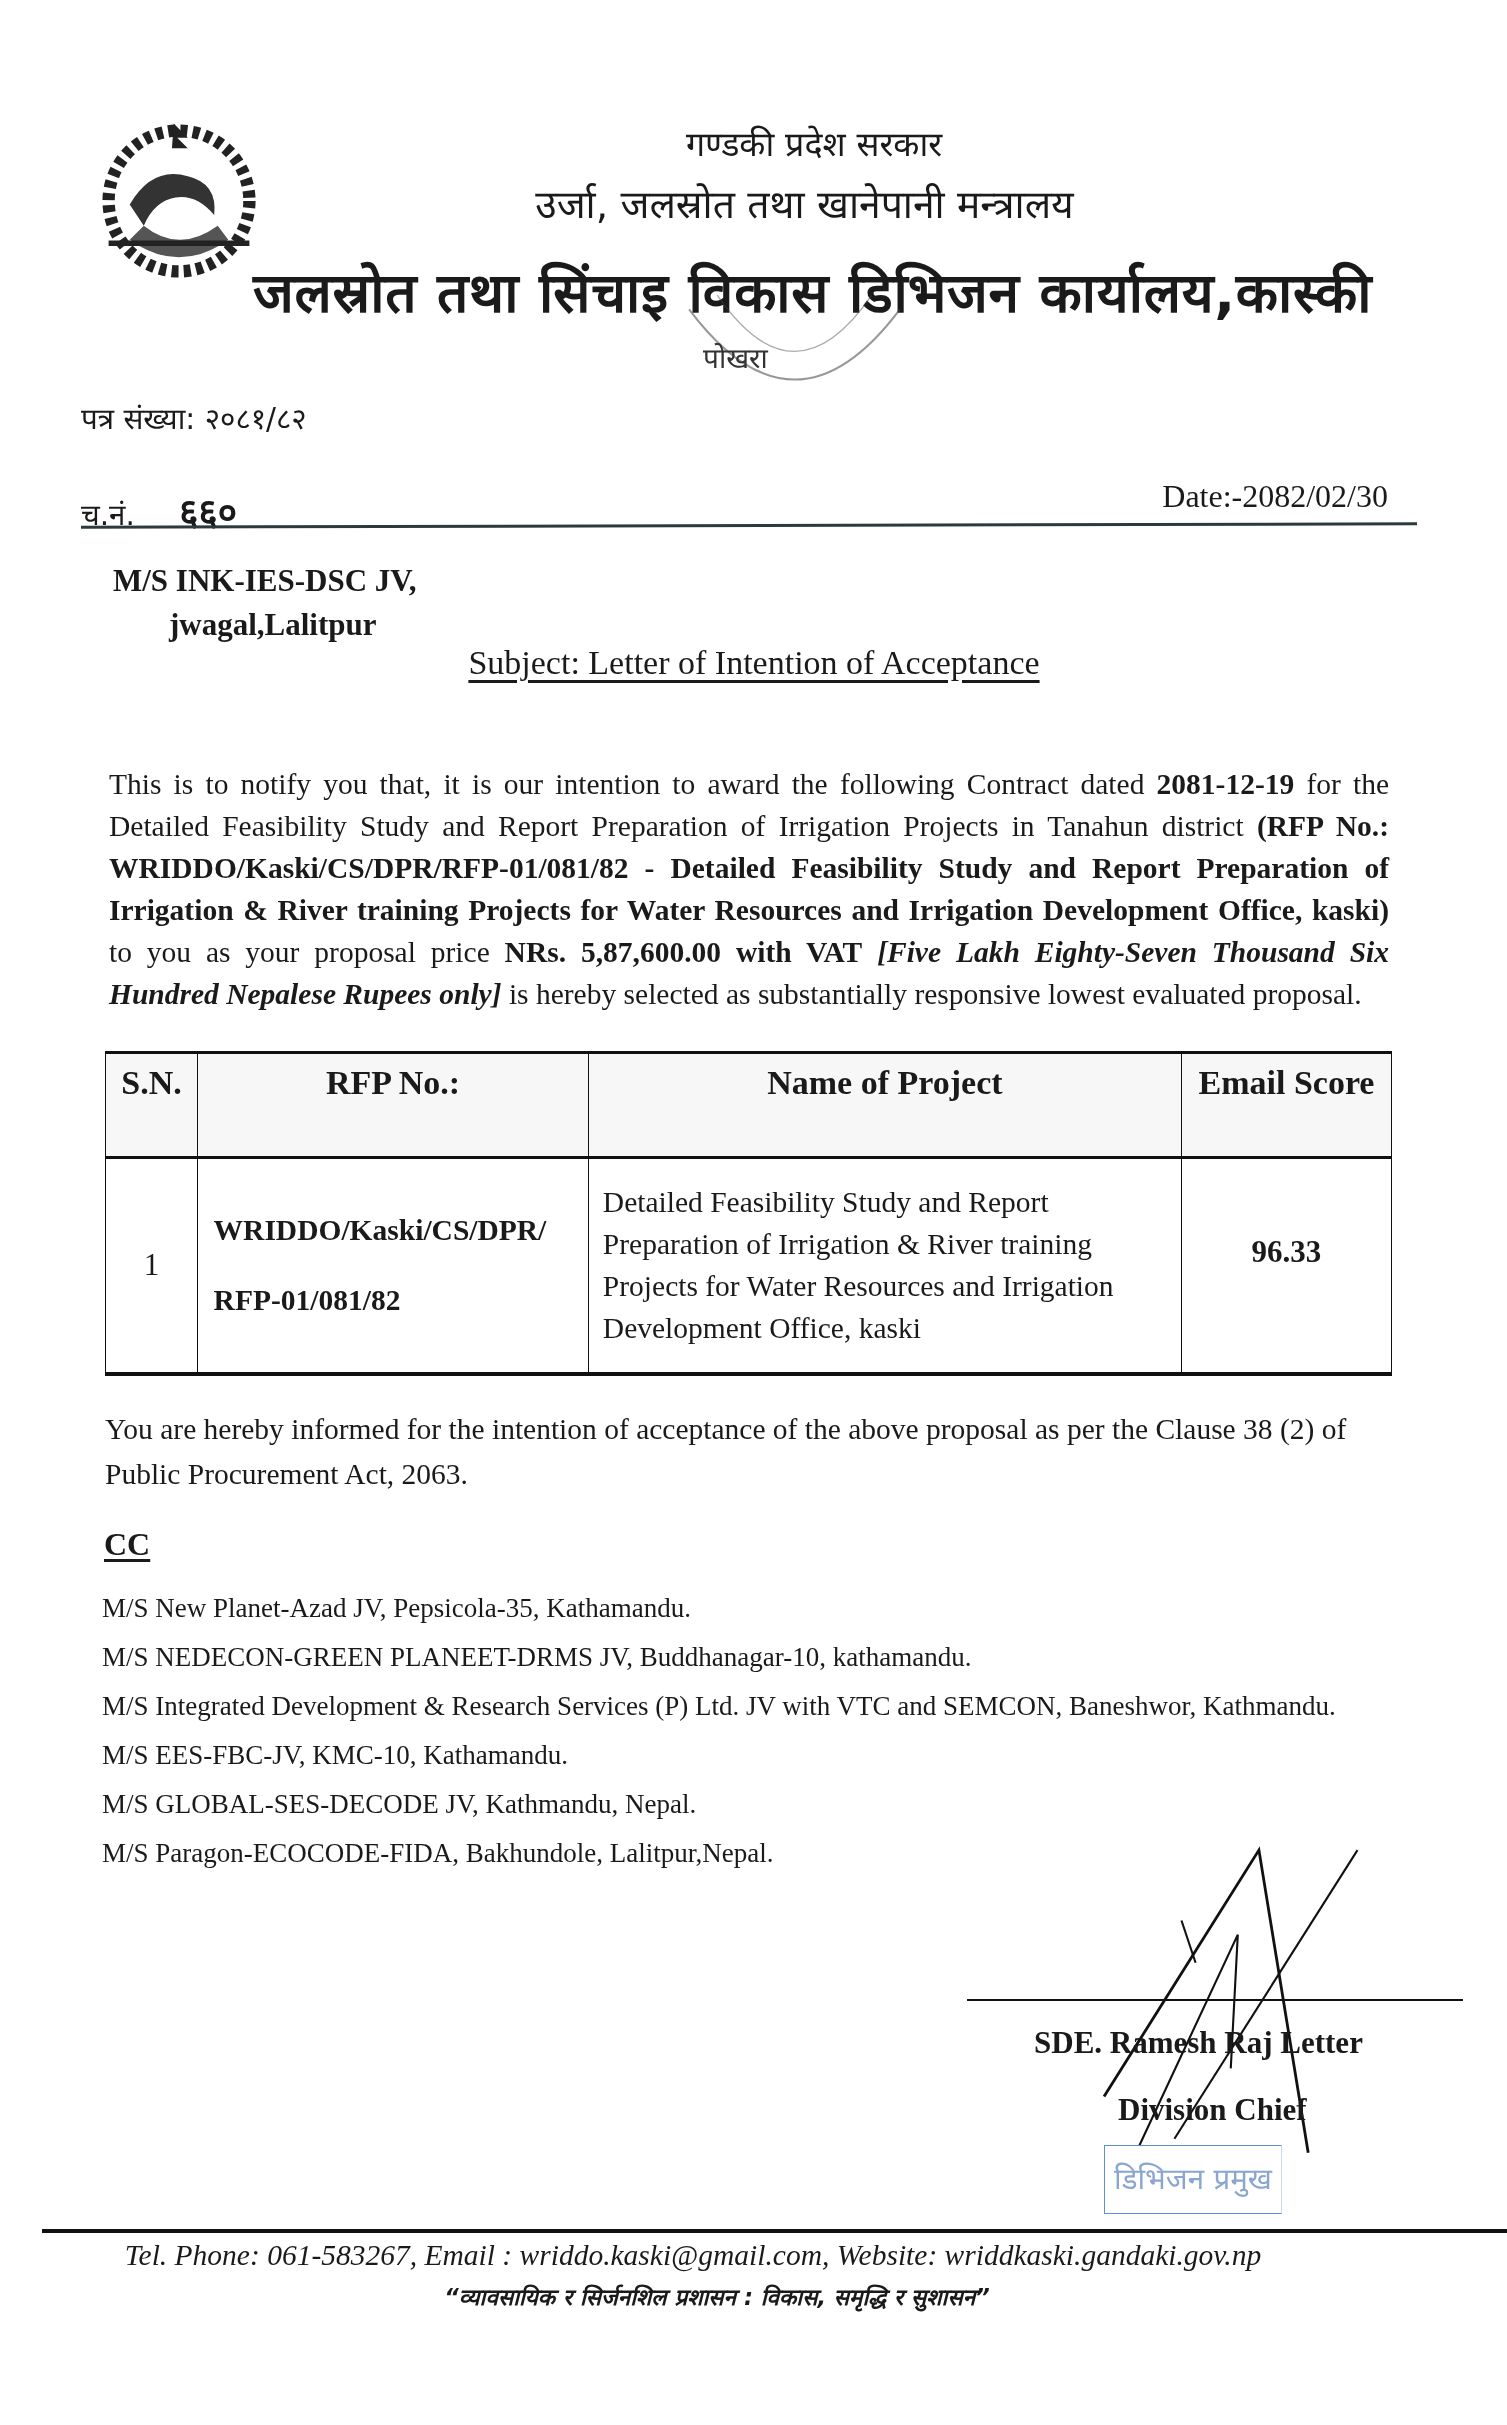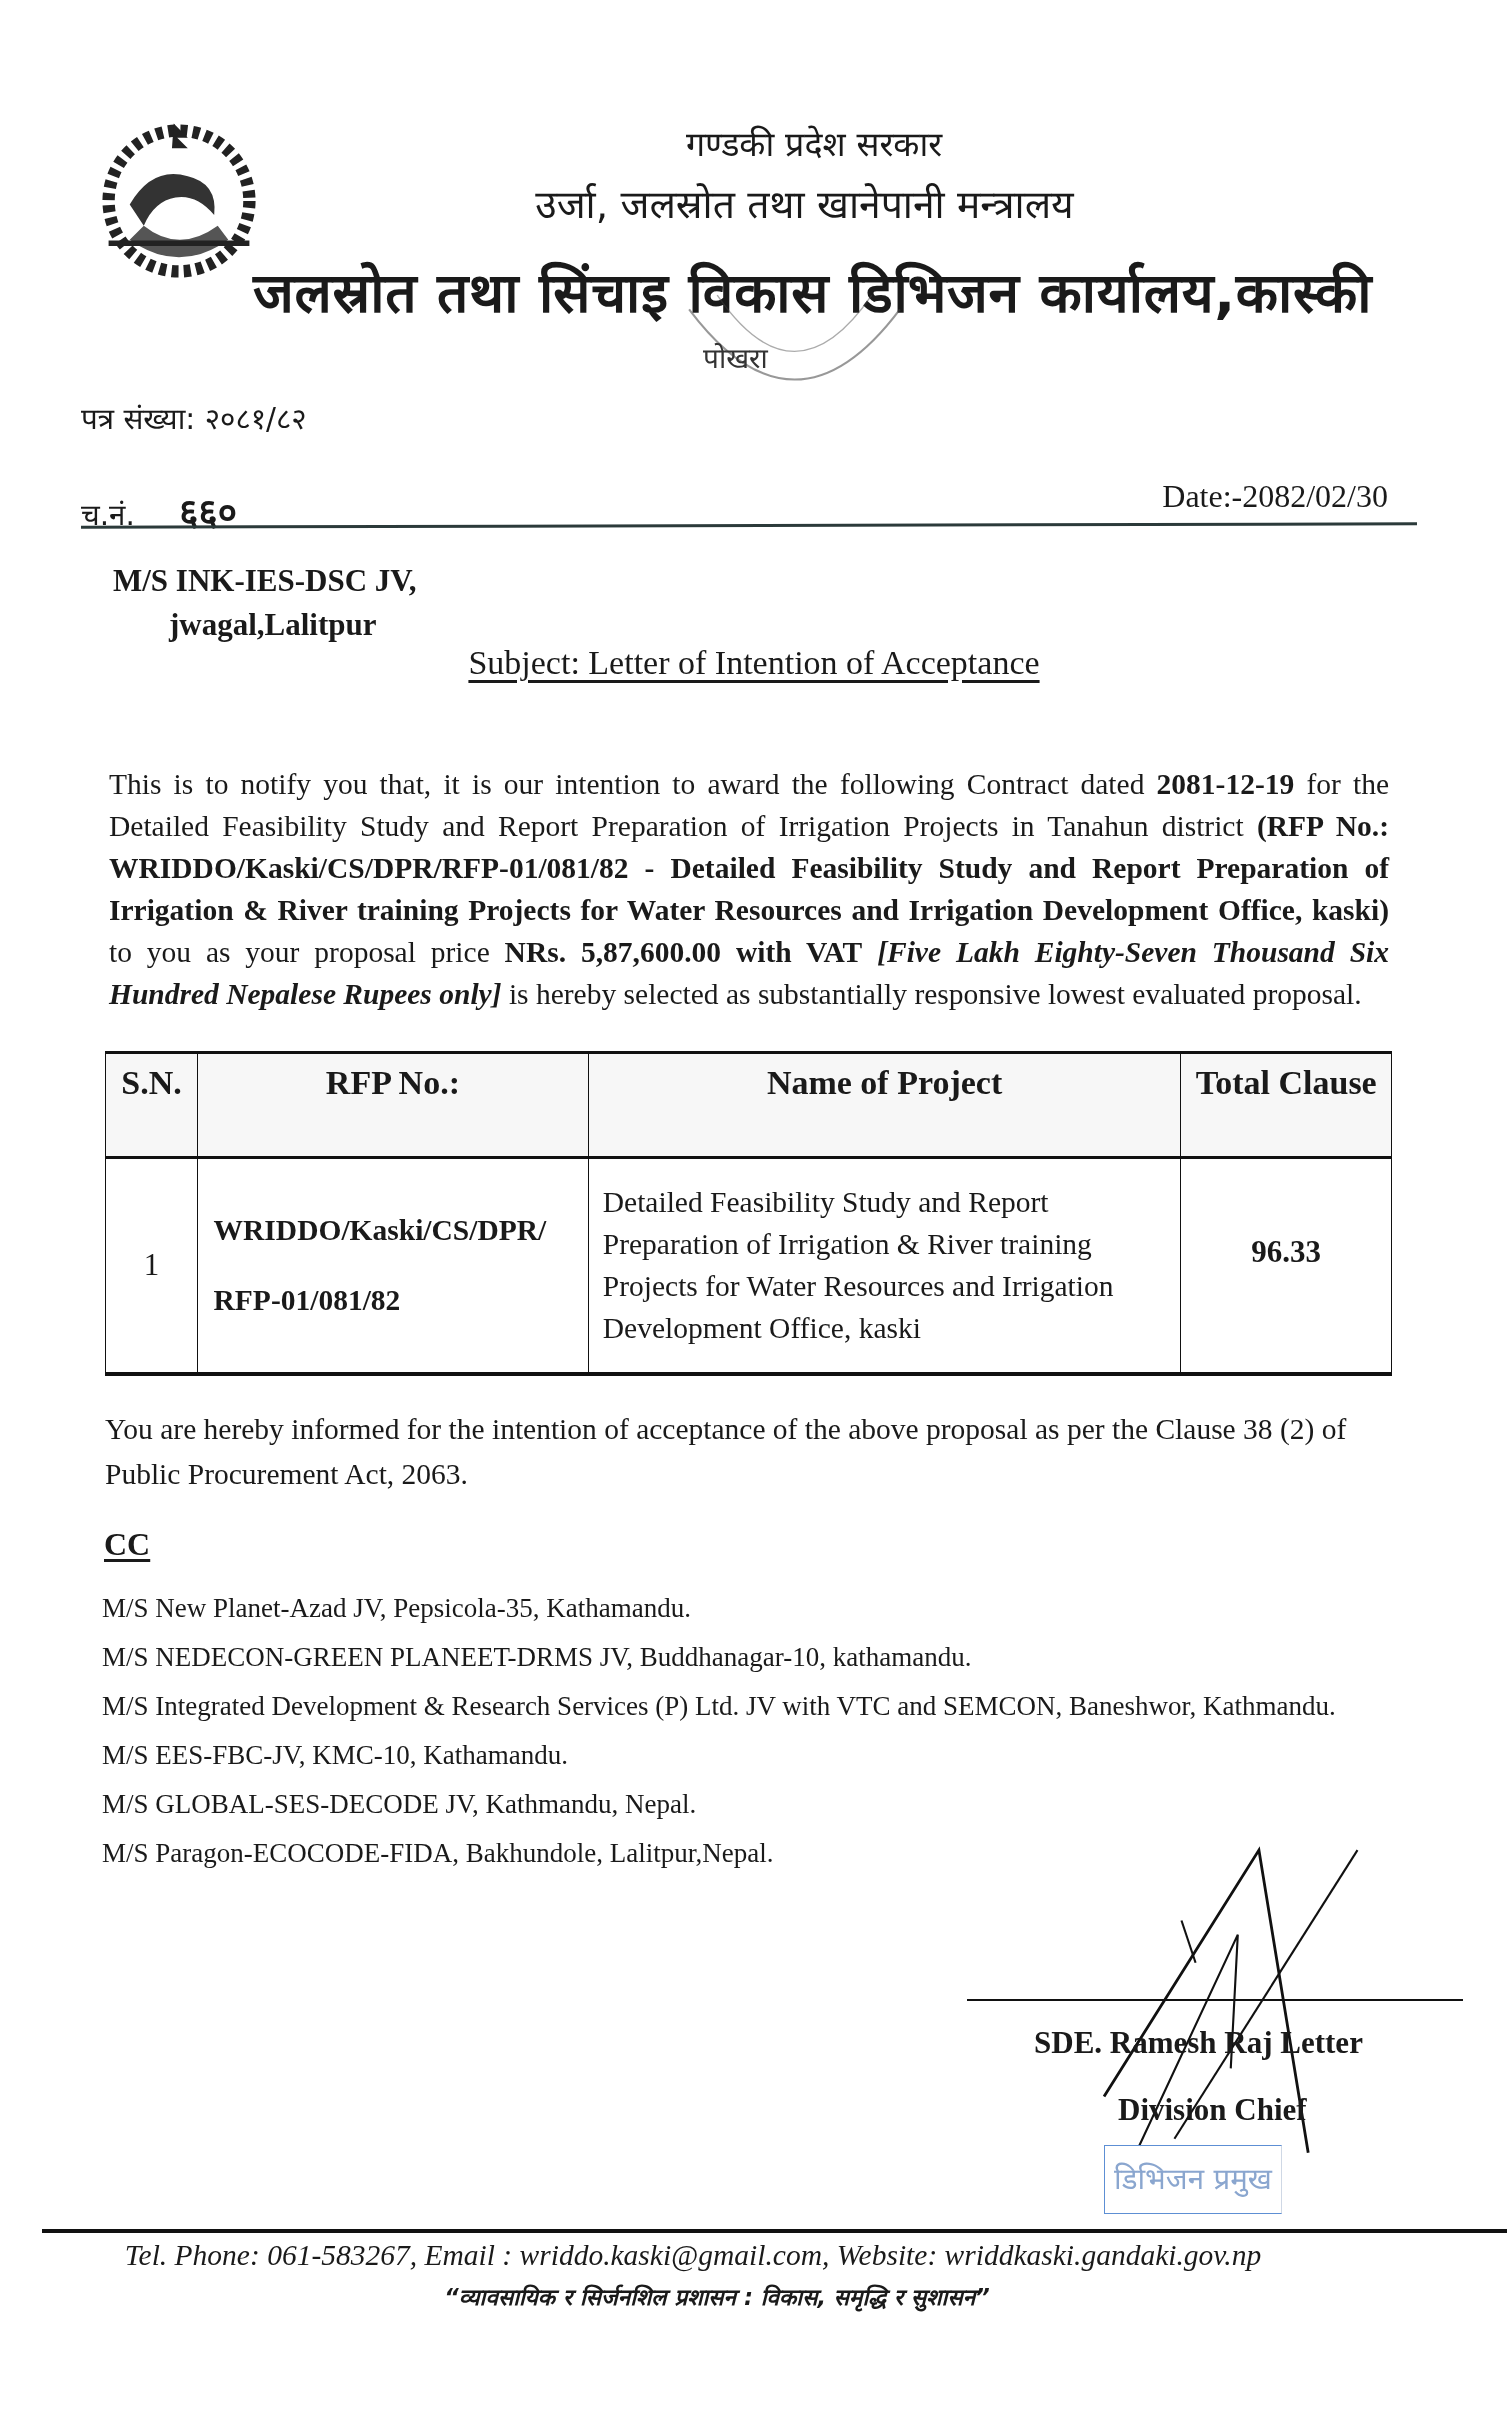--- a/index.html
+++ b/index.html
@@ -110,21 +110,21 @@
 <div class="abs body-para">
   <span>This is to notify you that, it is our intention to award the following Contract dated </span><b>2081-12-19</b><span> for the Detailed Feasibility Study and Report Preparation of Irrigation Projects in Tanahun district </span><b>(RFP No.: WRIDDO/Kaski/CS/DPR/RFP-01/081/82 - Detailed Feasibility Study and Report Preparation of Irrigation &amp; River training Projects for Water Resources and Irrigation Development Office, kaski)</b><span> to you as your proposal price </span><b>NRs. 5,87,600.00  with VAT</b><b><i> [Five Lakh Eighty-Seven Thousand Six Hundred Nepalese Rupees only]</i></b><span> is hereby selected as substantially responsive lowest evaluated proposal.</span>
 </div>
 
 <table class="score">
   <thead>
     <tr>
       <th class="c-sn">S.N.</th>
       <th class="c-rfp">RFP No.:</th>
       <th class="c-name">Name of Project</th>
-      <th class="c-score">Total Clause</th>
+      <th class="c-score">Email Score</th>
     </tr>
   </thead>
   <tbody>
     <tr>
       <td class="c-sn">1</td>
       <td class="c-rfp">
         <div>WRIDDO/Kaski/CS/DPR/</div>
         <div>RFP-01/081/82</div>
       </td>
       <td class="c-name">Detailed Feasibility Study and Report Preparation of Irrigation &amp; River training Projects for Water Resources and Irrigation Development Office, kaski</td>

